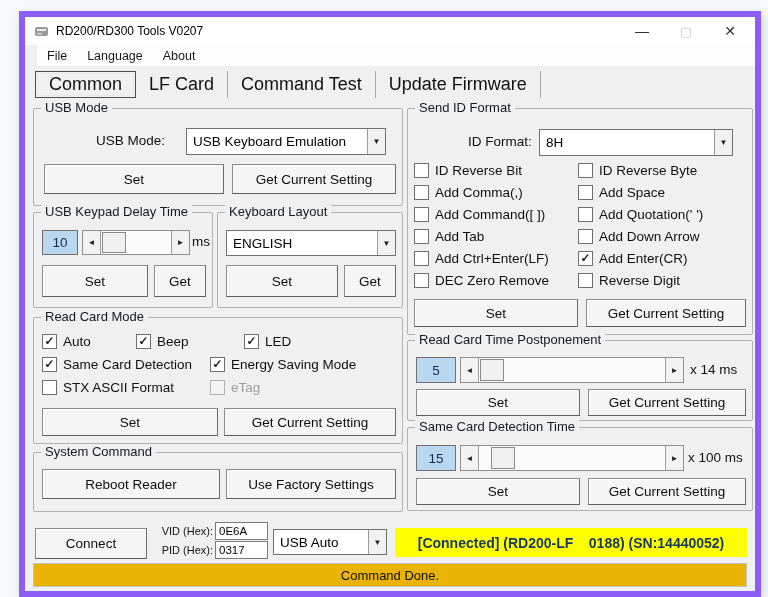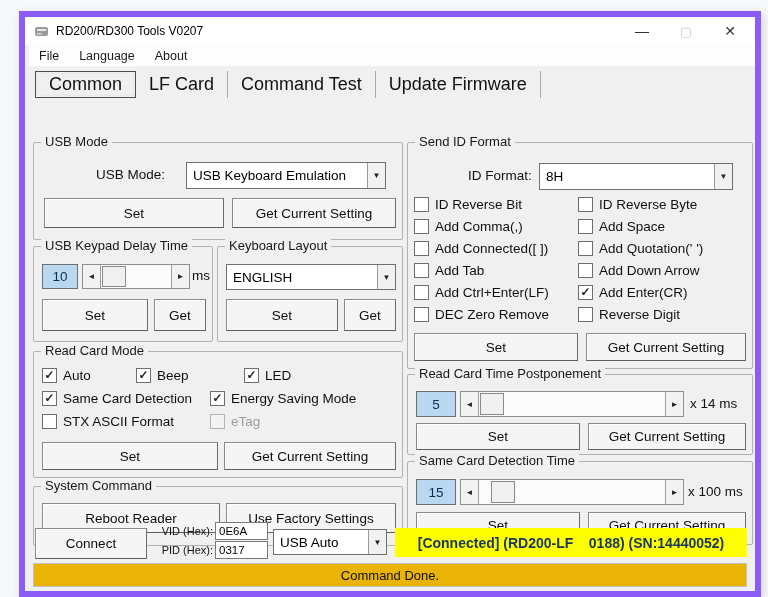--- a/index.html
+++ b/index.html
@@ -13,27 +13,27 @@
     background:#f0f0f0;border:6px solid #8b5cf6;box-shadow:2px 3px 9px rgba(0,0,0,.16);
   }
   
   .titlebar{position:absolute;left:0;top:0;right:0;height:28px;background:#ffffff;display:flex;align-items:center;padding:0 9px;}
   .apptitle{font-size:12px;margin-left:7px;color:#000;}
   .wbtn{position:absolute;top:0;height:28px;width:34px;display:flex;align-items:center;justify-content:center;font-size:13px;color:#333;}
   .wbtn.min{right:96px;font-size:14px;}
   .wbtn.max{right:52px;color:#c9c9c9;}
   .wbtn.cls{right:8px;font-size:14px;}
   
-  .menubar{position:absolute;left:4px;top:28px;right:0;height:21px;background:#fdfdfd;display:flex;align-items:center;padding:0 10px;gap:20px;font-size:12.5px;}
+  .menubar{position:absolute;left:12px;top:28px;right:0;height:21px;background:#fdfdfd;display:flex;align-items:center;padding:0 10px;gap:20px;font-size:12.5px;}
   
   .tabs{position:absolute;left:10px;top:54px;height:27px;display:flex;align-items:stretch;font-size:18px;}
   .tab{display:flex;align-items:center;padding:0 13px;border-right:1px solid #a8a8a8;color:#111;}
   .tab.sel{border:1px solid #4d4d4d;outline:1px solid #e8e8e8;outline-offset:-3px;background:#f0f0f0;}
   
-  .group{position:absolute;border:1px solid #b2b2b2;border-radius:2px;margin-top:34px;}
+  .group{position:absolute;border:1px solid #b2b2b2;border-radius:2px;}
   .gcap{position:absolute;top:-9px;left:7px;background:#f0f0f0;padding:0 4px;font-size:13px;color:#15181c;white-space:nowrap;}
   .lbl{position:absolute;font-size:13.5px;color:#111;white-space:nowrap;}
   
   .btn{position:absolute;background:#f5f5f5;border:1px solid #8a8a8a;border-bottom-color:#5e5e5e;border-right-color:#6b6b6b;
        box-shadow:inset 1px 1px 0 #ffffff;display:flex;align-items:center;justify-content:center;
        font-size:13.5px;color:#0d0d0d;white-space:nowrap;cursor:default;}
   
   .dd{position:absolute;background:#ffffff;border:1px solid #707070;display:flex;align-items:center;font-size:13.5px;color:#000;}
   .ddtext{padding-left:6px;white-space:nowrap;overflow:hidden;}
   .ddarrow{margin-left:auto;width:17px;align-self:stretch;border-left:1px solid #9a9a9a;background:#f1f1f1;
@@ -209,21 +209,21 @@
     <label class="cb" style="left:170px;top:76px;">
       <span class="cbbox">
           <span class="mark"></span>
         </span>
       <span>Add Space</span>
     </label>
     <label class="cb" style="left:6px;top:98px;">
       <span class="cbbox">
           <span class="mark"></span>
         </span>
-      <span>Add Connected([ ])</span>
+      <span>Add Command([ ])</span>
     </label>
     <label class="cb" style="left:170px;top:98px;">
       <span class="cbbox">
           <span class="mark"></span>
         </span>
       <span>Add Quotation(' ')</span>
     </label>
     <label class="cb" style="left:6px;top:120px;">
       <span class="cbbox">
           <span class="mark"></span>

